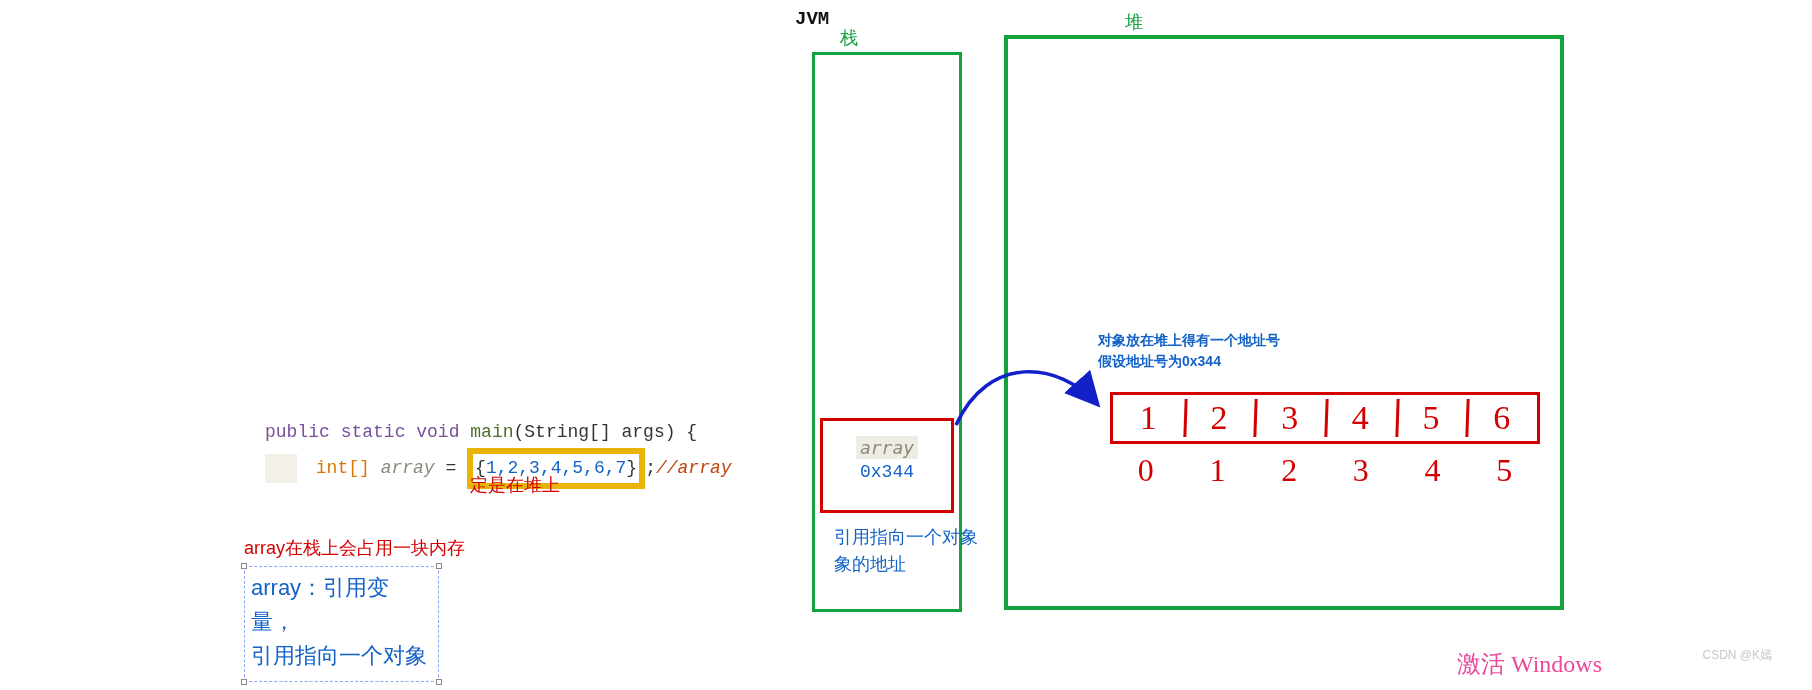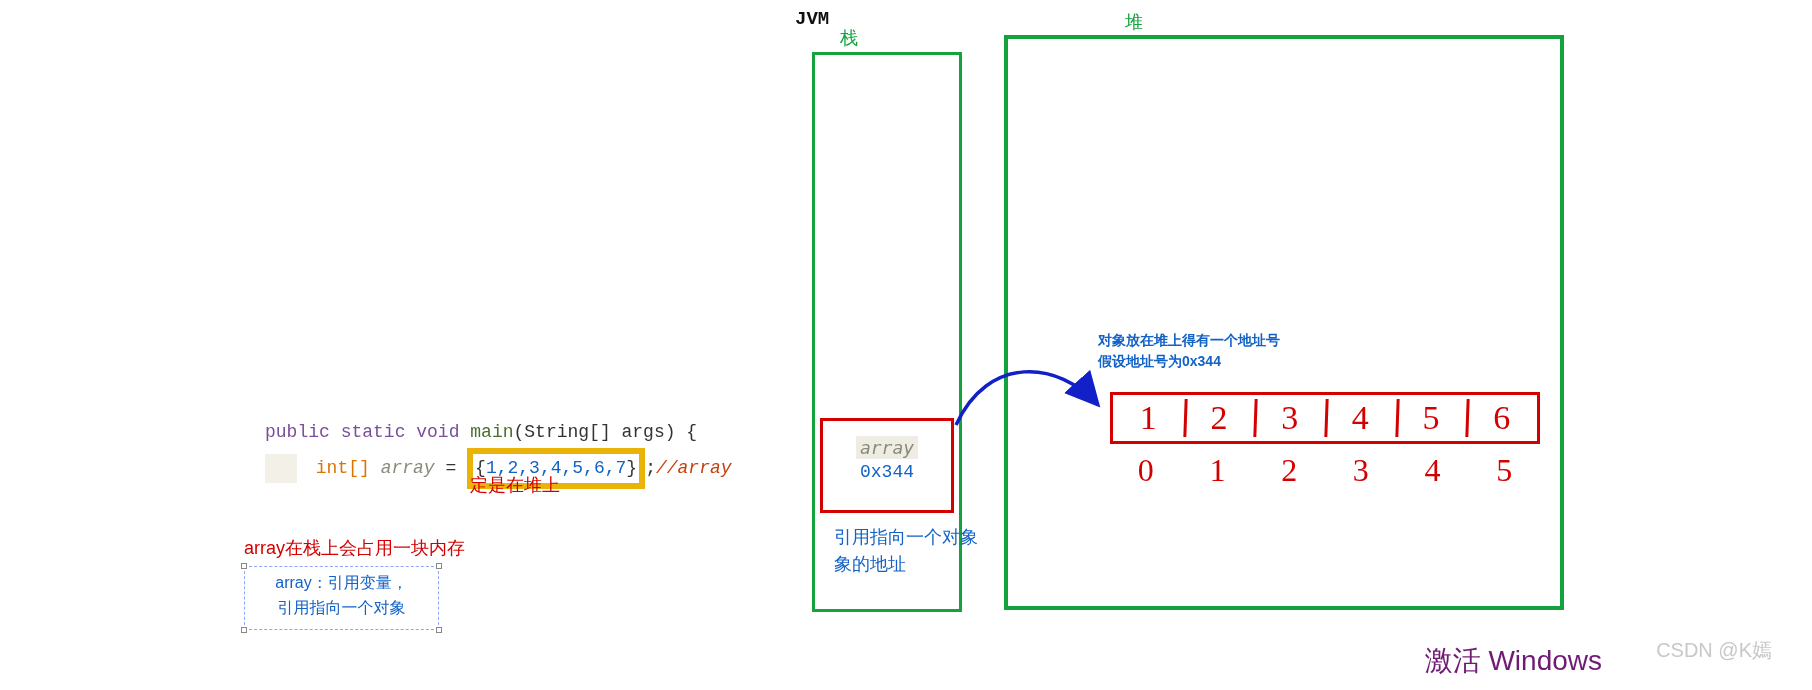--- a/index.html
+++ b/index.html
@@ -65,23 +65,22 @@
   }
 
   #dashed-box {
     position: absolute;
     left: 244px;
     top: 566px;
     width: 195px;
     border: 1px dashed #88a6ff;
     padding: 4px 6px 8px 6px;
     color: #1262c7;
-    font-size: 16px;
+    font-size: 22px;
     line-height: 1.55;
-    text-align: center;
   }
   .dash-handle {
     position: absolute;
     width: 6px; height: 6px;
     border: 1px solid #888;
     background: #fff;
   }
   .dh-tl { left: -4px;  top: -4px; }
   .dh-tr { right: -4px; top: -4px; }
   .dh-bl { left: -4px;  bottom: -4px; }
@@ -224,29 +223,30 @@
     width: 170px;
     height: 120px;
     overflow: visible;
   }
 
   
   #wm-activate {
     position: absolute;
     right: 210px;
     bottom: 10px;
-    color: #701a75;
-    font-size: 28px;
+    color: #ec4899;
+    font-size: 24px;
+    font-family: Liberation Serif, serif;
   }
   #wm-csdn {
     position: absolute;
     right: 40px;
     bottom: 26px;
     color: #c8c8c8;
-    font-size: 20px;
+    font-size: 12px;
   }
 </style>
 </head>
 <body>
 
 <div id="jvm-title" class="mono">JVM</div>
 
 <div id="code-block" class="mono">
   <div>
     <span class="kw">public</span>

